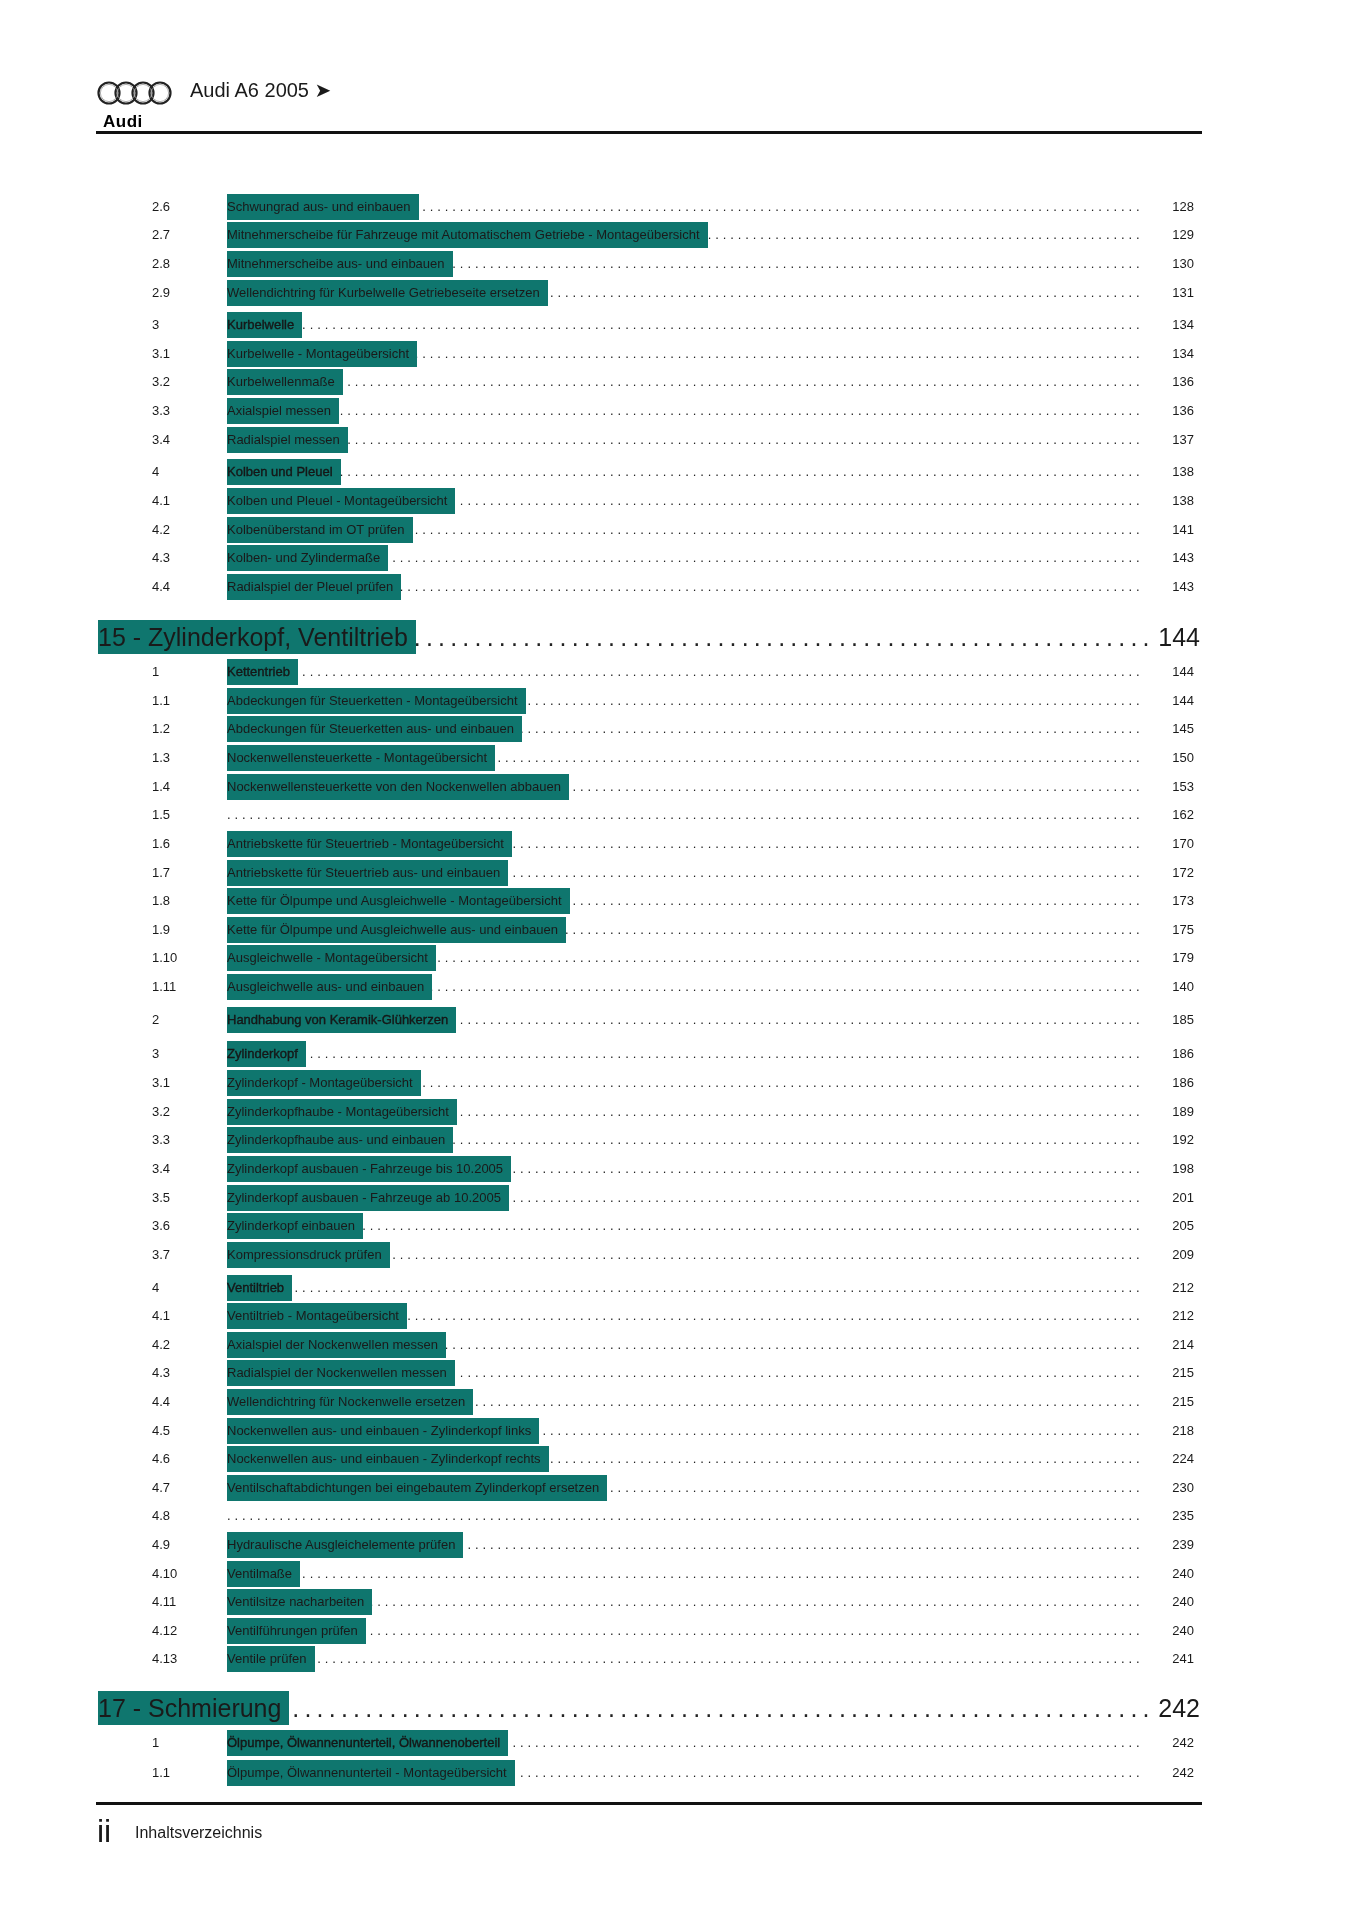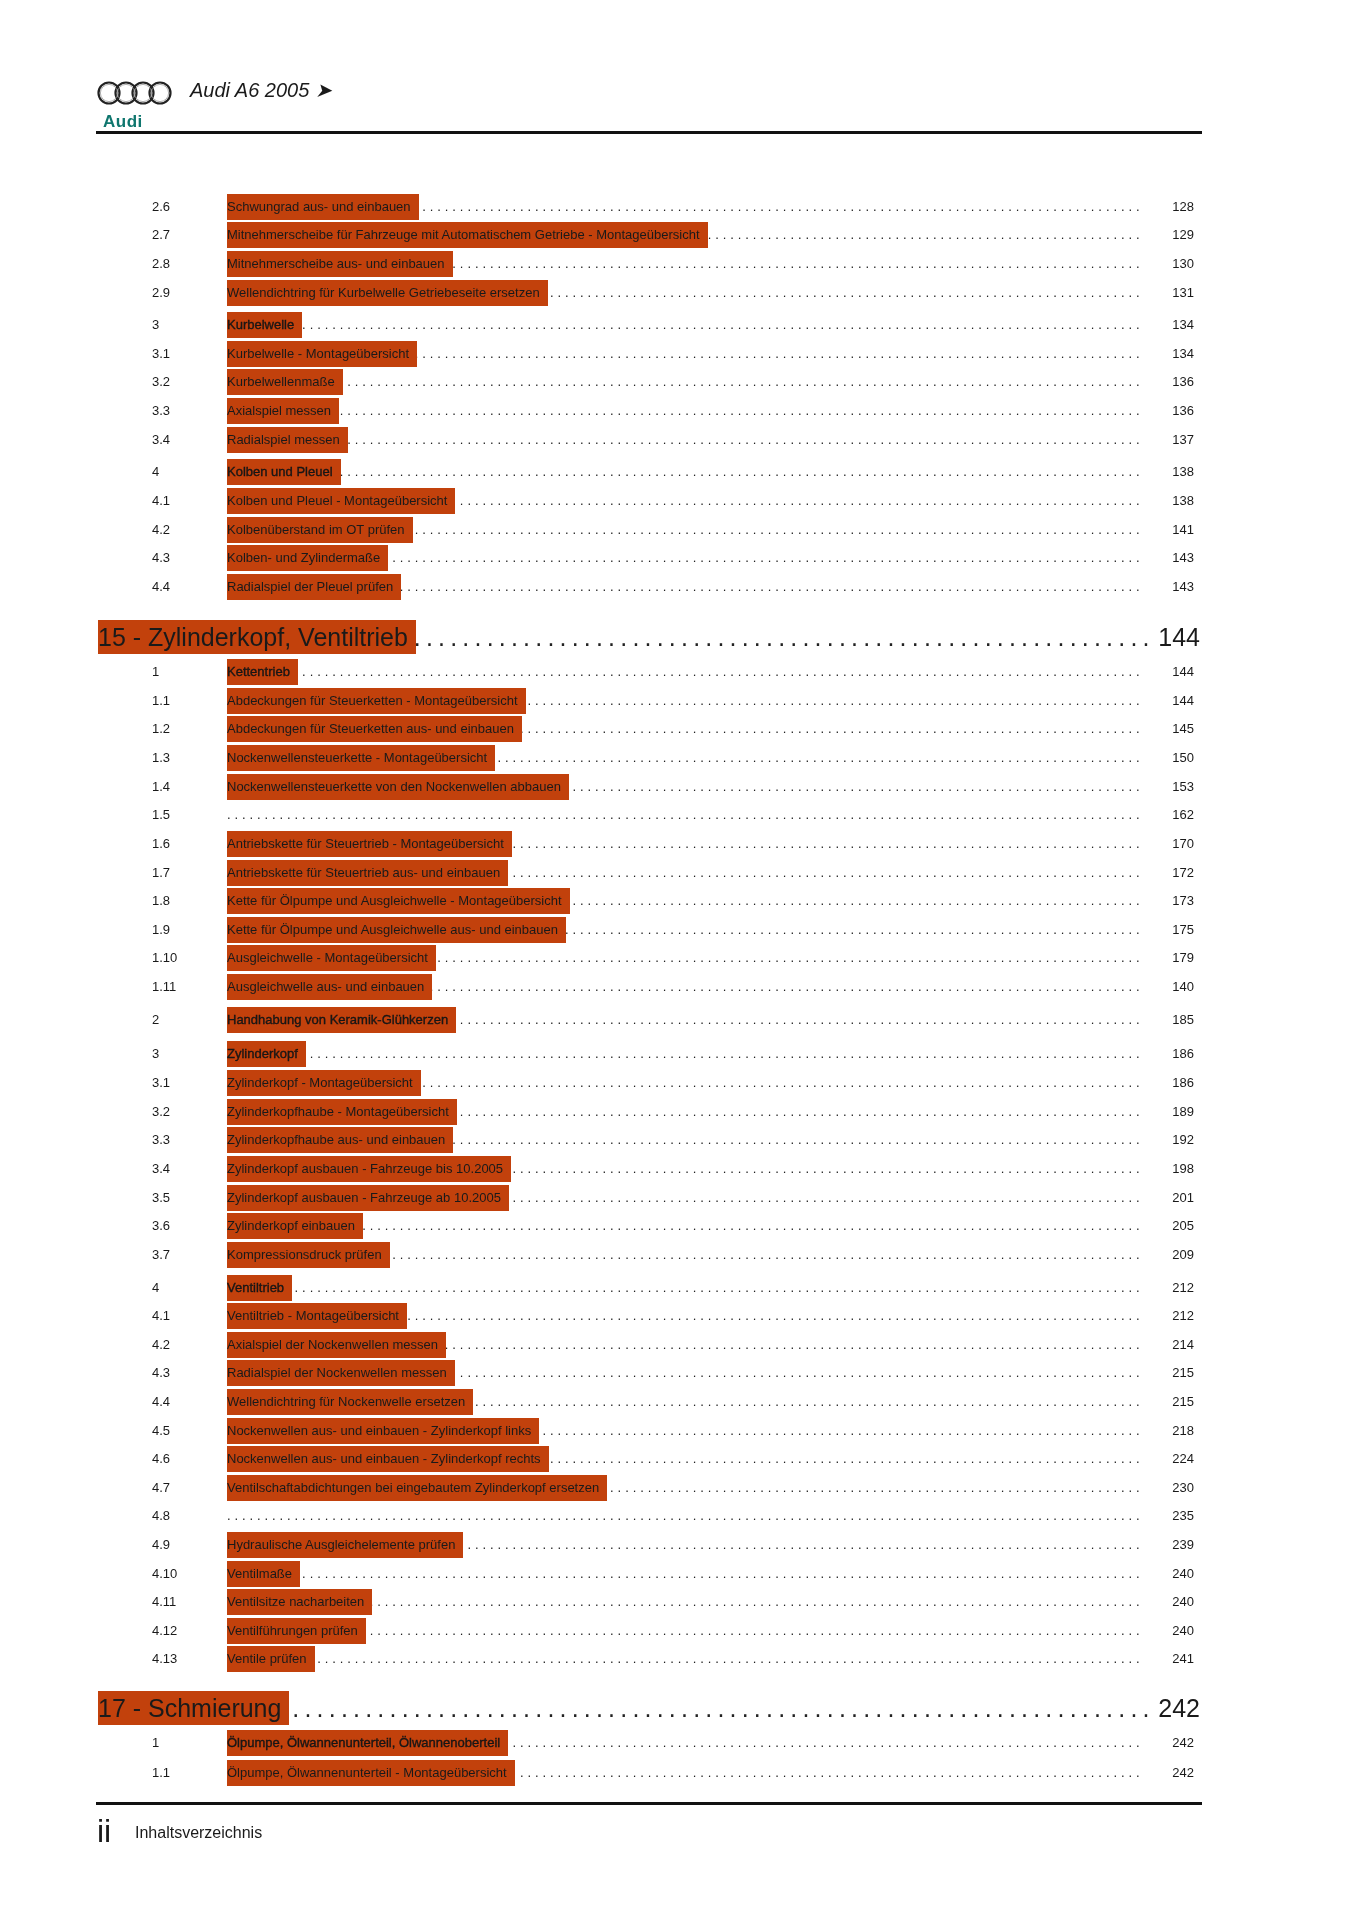--- a/index.html
+++ b/index.html
@@ -1,27 +1,27 @@
 <!DOCTYPE html>
 <html><head>
 <meta charset="utf-8">
 <style>
   html, body { margin:0; padding:0; background:#ffffff; }
   body { width:1357px; height:1920px; position:relative; overflow:hidden;
          font-family:"Liberation Sans", sans-serif; color:#1a1a1a; }
   .header { position:absolute; left:96px; top:76px; width:1106px; height:58px; }
   .rings { position:absolute; left:1px; top:4px; width:76px; height:26px; }
-  .wordmark { position:absolute; left:7px; top:36px; font-weight:bold; font-size:17px; letter-spacing:0.5px; color:#0f766e; }
-  .h-title { position:absolute; left:94px; top:2px; font-size:20px; white-space:nowrap;font-style:italic; }
+  .wordmark { position:absolute; left:7px; top:36px; font-weight:bold; font-size:17px; letter-spacing:0.5px; color:#000000; }
+  .h-title { position:absolute; left:94px; top:2px; font-size:20px; white-space:nowrap; }
   .h-sub { position:absolute; left:94px; top:33px; font-size:20px; white-space:nowrap; }
   .h-rule { position:absolute; left:0; top:55px; width:1106px; height:3px; background:#111; }
   .toc { position:absolute; left:96px; top:0; width:1106px; }
   .row { position:absolute; left:0; width:1106px; height:26px; font-size:13px; line-height:26px; white-space:nowrap; }
   .row .num { position:absolute; left:56px; top:0; }
-  .row .title { position:absolute; left:131px; top:0; background:#c2410c; padding-right:8px; z-index:2; }
+  .row .title { position:absolute; left:131px; top:0; background:#0f766e; padding-right:8px; z-index:2; }
   .row .leader { position:absolute; left:131px; right:58px; top:0; overflow:hidden; z-index:1; text-align:right;
                  letter-spacing:3.9px; color:#222; }
   .row .page { position:absolute; right:8px; top:0; background:#fff; padding-left:10px; z-index:2; }
   .row.group .title { font-weight:normal; -webkit-text-stroke:0.35px #111; }
   .row.chapter { height:34px; font-size:25px; line-height:34px; }
   .row.chapter .title { left:2px; }
   .row.chapter .leader { left:2px; right:44px; letter-spacing:5.2px; }
   .row.chapter .page { right:2px; padding-left:4px; }
   .f-rule { position:absolute; left:96px; top:1802px; width:1106px; height:3px; background:#111; }
   .f-page { position:absolute; left:97px; top:1813px; font-size:32px; line-height:36px; }

